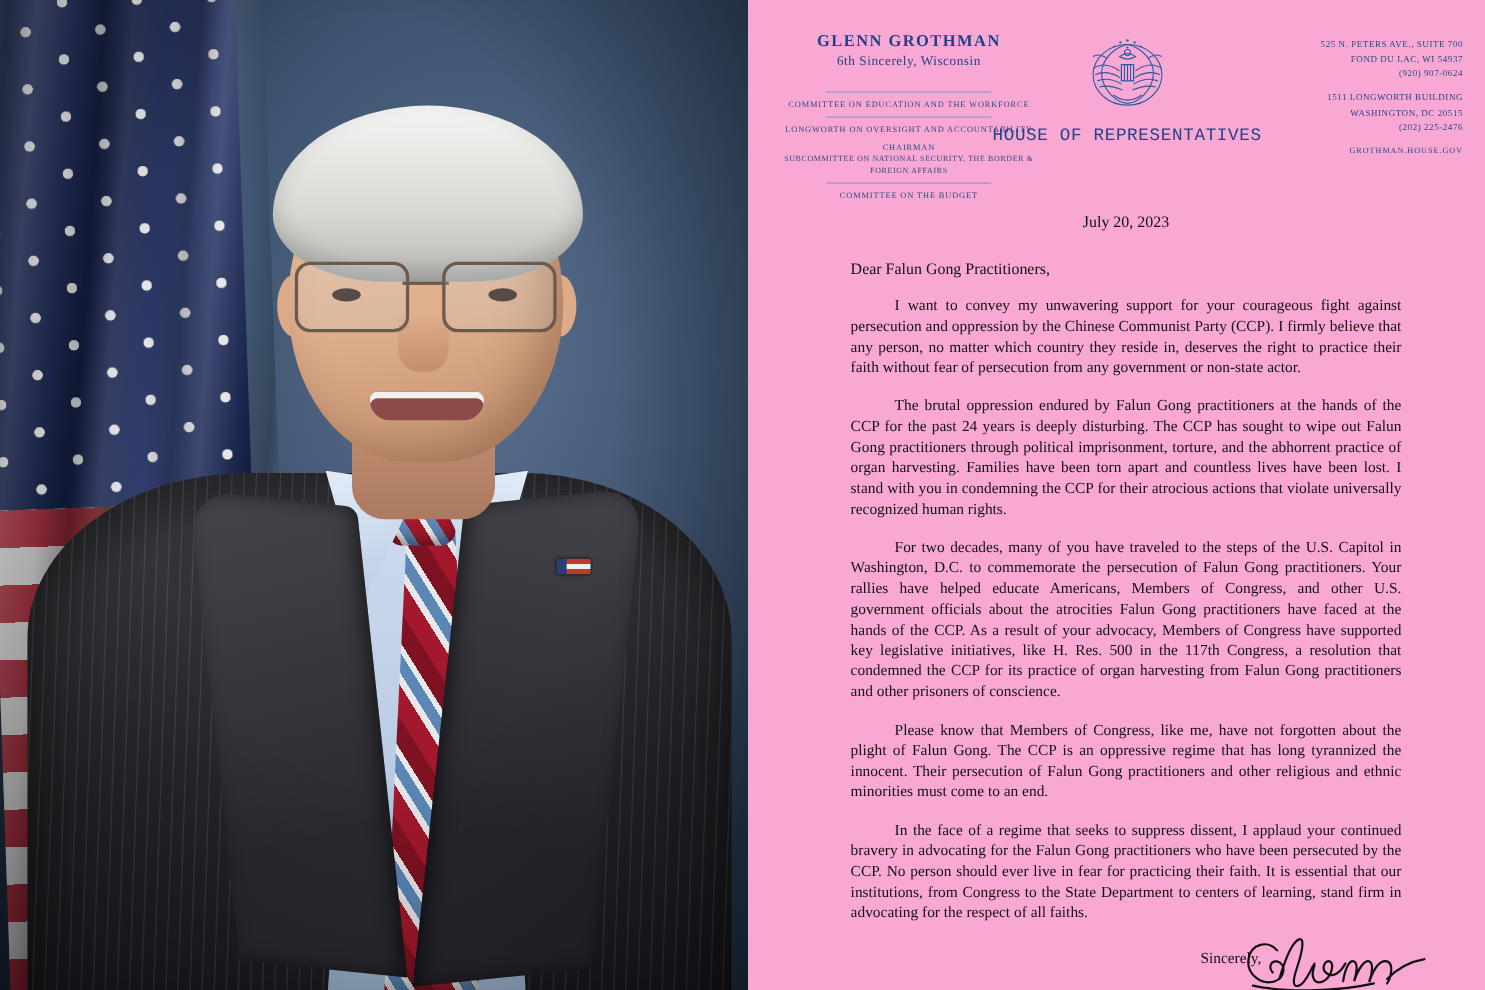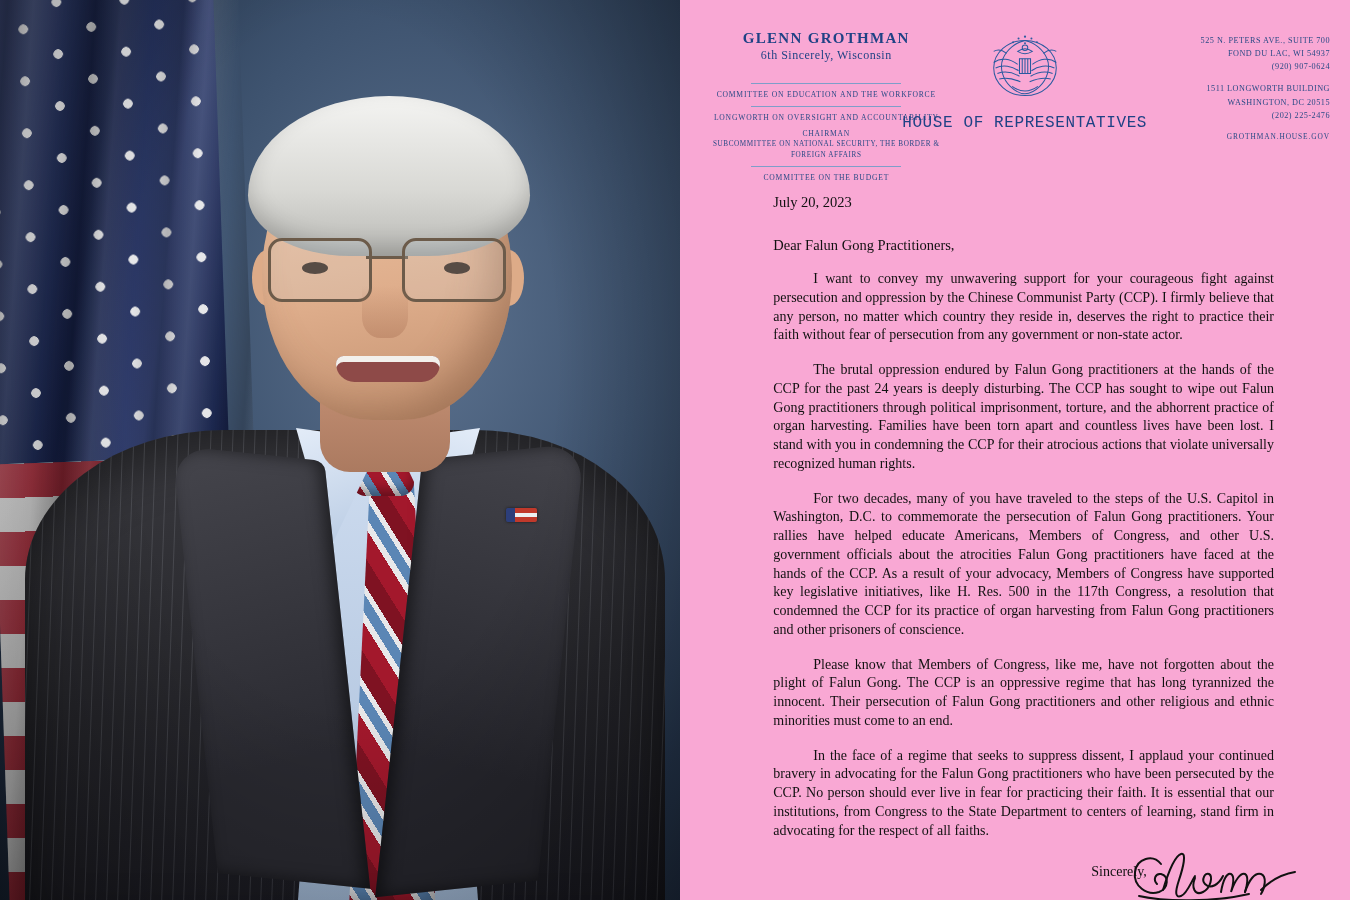--- a/index.html
+++ b/index.html
@@ -358,20 +358,21 @@
     font-size: 16px;
     letter-spacing: 0.6px;
     color: #1f4285;
   }
 
   .body-wrap {
     padding: 0 76px 0 74px;
     color: #111;
   }
   .date {
+    text-align: center;
     font-size: 14.5px;
     margin: 8px 0 26px 0;
   }
   .salutation {
     font-size: 14.5px;
     margin-bottom: 16px;
   }
   .para {
     font-size: 14px;
     line-height: 1.34;

